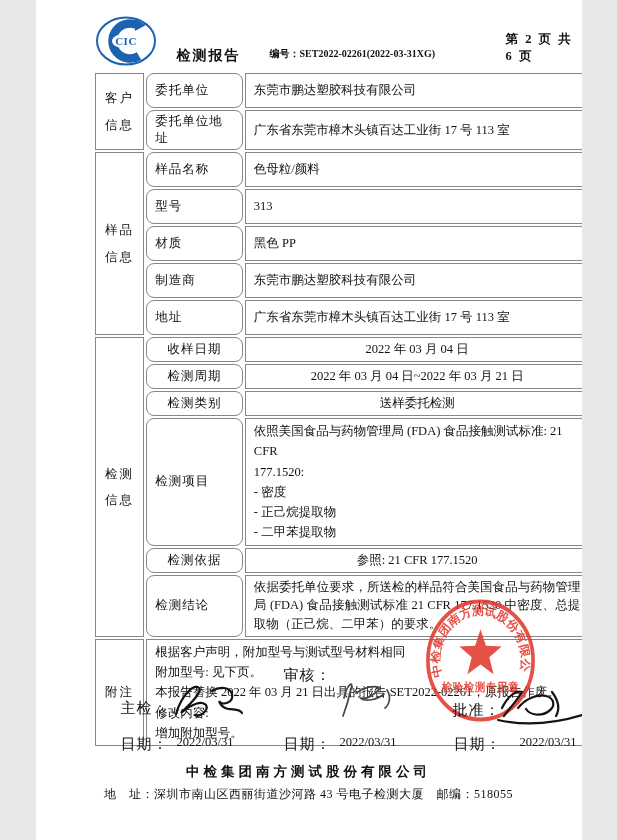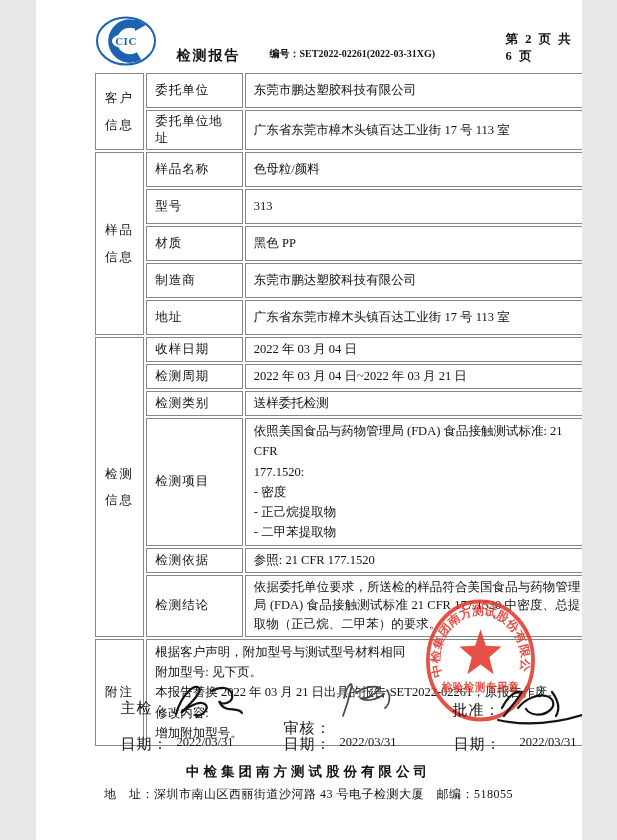--- a/index.html
+++ b/index.html
@@ -29,23 +29,23 @@
     font-size:12.5px;
     padding:2px 8px;
     vertical-align:middle;
     background:#fff;
   }
   col.c1{width:49px;} col.c2{width:95px;} col.c3{width:339px;}
   td.group{
     text-align:center;padding:2px 2px;
     white-space:pre-line;line-height:2.1;letter-spacing:2px;
   }
-  td.label{letter-spacing:1px;}
+  td.label{letter-spacing:1px;border-radius:8px;}
   tr.r32 td{height:29px;}
-  tr.r22 td{height:19px;}
+  tr.r22 td{height:19px;text-align:center;}
   td.pre{white-space:pre-line;line-height:1.62;padding:5px 8px;}
   td.wrapv{line-height:1.5;padding:4px 8px;text-align:justify;}
   
   .sig-label{position:absolute;font-size:15px;letter-spacing:1px;}
   .sig-date-val{position:absolute;font-size:12.5px;}
   .sig-svg{position:absolute;}
   
   .stamp{position:absolute;left:387px;top:596px;opacity:.88;z-index:5;}
   
   .footer{position:absolute;left:0;right:0;top:763px;text-align:center;}
@@ -151,21 +151,21 @@
 增加附加型号。</td>
       </tr>
     </tbody>
   </table>
 
   <span class="sig-label" style="left:85px;top:699px;">主检：</span>
   <svg class="sig-svg" style="left:130px;top:678px;" width="82" height="50" viewBox="0 0 82 50">
     <path d="M10,36 C16,16 28,6 33,10 C37,14 22,28 15,35 C26,26 36,22 40,27 C43,32 34,40 29,37" fill="none" stroke="#15130f" stroke-width="2.2" stroke-linecap="round"></path>
     <path d="M46,13 C54,8 64,9 66,16 C68,25 56,28 53,23 C58,36 72,28 76,35" fill="none" stroke="#15130f" stroke-width="2.2" stroke-linecap="round"></path>
   </svg>
-  <span class="sig-label" style="left:248px;top:719px;">审核：</span>
+  <span class="sig-label" style="left:248px;top:666px;">审核：</span>
   <svg class="sig-svg" style="left:296px;top:676px;" width="68" height="48" viewBox="0 0 68 48">
     <path d="M12,22 C15,8 22,4 19,13 C17,22 14,32 11,40" fill="none" stroke="#4a463f" stroke-width="1.7" stroke-linecap="round"></path>
     <path d="M24,17 C32,11 42,9 48,12 C43,19 34,24 28,22 C34,26 45,24 52,18" fill="none" stroke="#4a463f" stroke-width="1.7" stroke-linecap="round"></path>
     <path d="M55,14 C59,20 58,28 53,32" fill="none" stroke="#4a463f" stroke-width="1.7" stroke-linecap="round"></path>
   </svg>
   <span class="sig-label" style="left:417px;top:701px;z-index:6;">批准：</span>
   <svg class="sig-svg" style="left:458px;top:682px;z-index:7;" width="92" height="46" viewBox="0 0 92 46">
     <path d="M8,26 C14,14 22,8 28,10 C22,20 14,28 10,34" fill="none" stroke="#15130f" stroke-width="2.2" stroke-linecap="round"></path>
     <path d="M24,26 C32,16 44,12 52,14 C60,16 62,24 55,29 C47,35 36,33 32,27" fill="none" stroke="#15130f" stroke-width="2.2" stroke-linecap="round"></path>
     <path d="M58,10 C64,18 66,27 62,34" fill="none" stroke="#15130f" stroke-width="2.2" stroke-linecap="round"></path>

